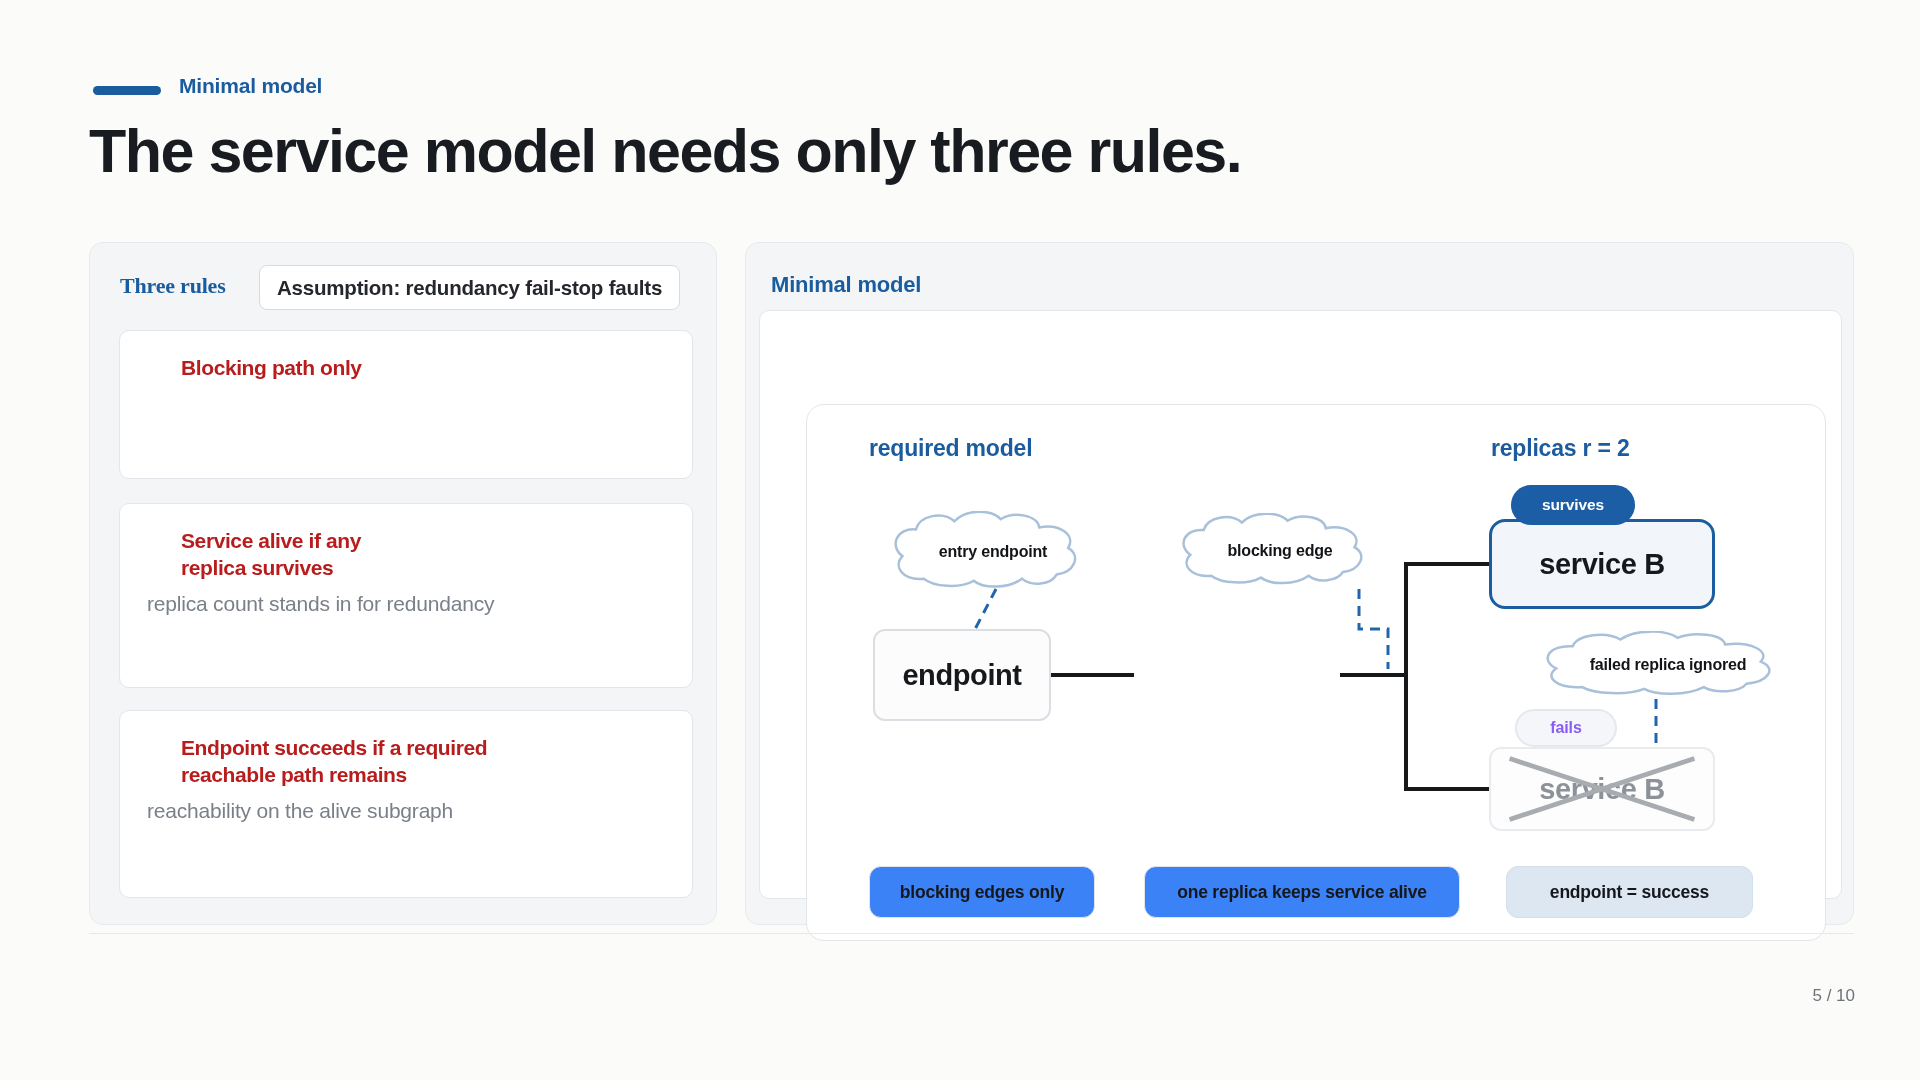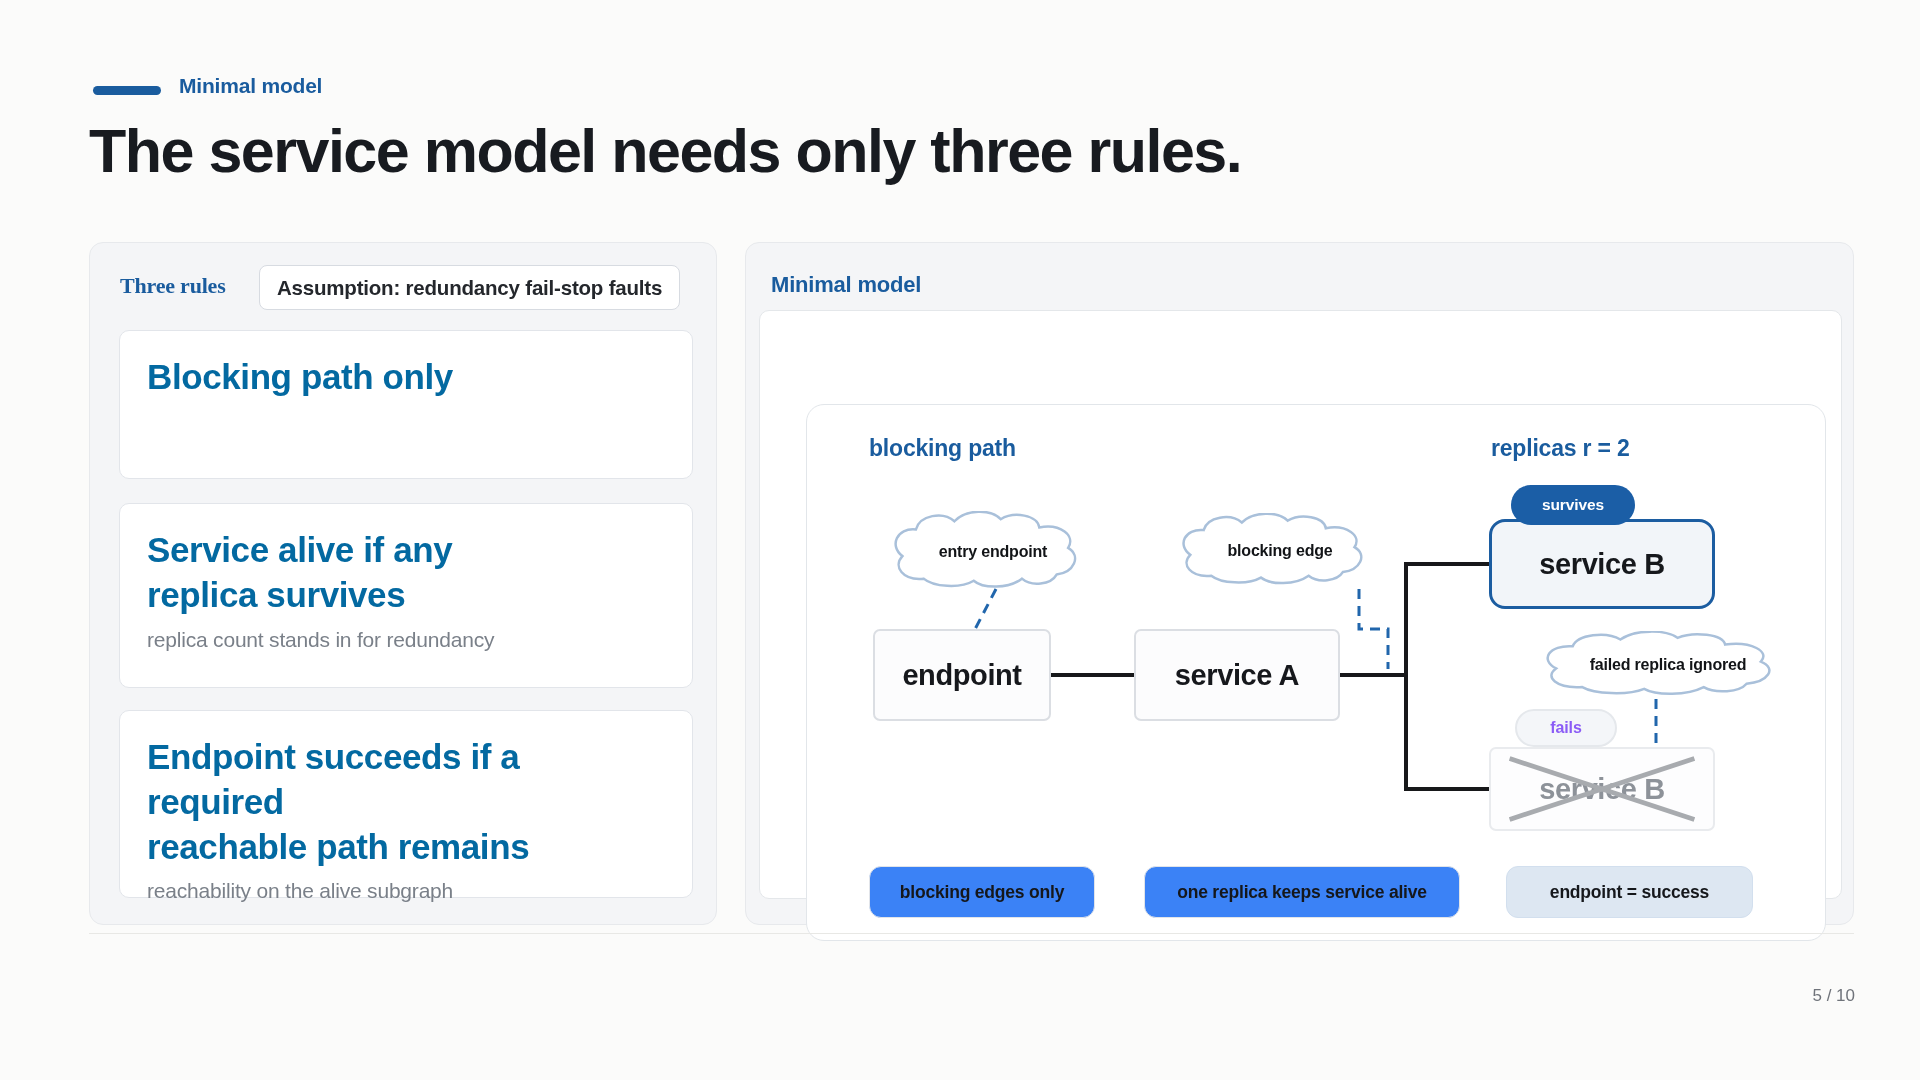--- a/index.html
+++ b/index.html
@@ -48,22 +48,22 @@
 
   .rule-card {
     position: absolute; left: 29px; width: 574px;
     background: #ffffff; border: 1.5px solid #e2e5ea; border-radius: 10px;
     padding: 24px 27px;
   }
   .rule-card-1 { top: 87px;  height: 149px; }
   .rule-card-2 { top: 260px; height: 185px; }
   .rule-card-3 { top: 467px; height: 188px; }
   .rule-title {
-    font-size: 35px; font-weight: bold; color: #0369a1;
-    line-height: 1.28; letter-spacing: -0.4px; white-space: pre-line;
+    font-size: 21px; font-weight: bold; color: #b91c1c;
+    line-height: 1.28; letter-spacing: -0.4px; white-space: pre-line; margin-left: 34px;
   }
   .rule-desc { margin-top: 10px; font-size: 21px; color: #7a8089; letter-spacing: -0.2px; }
 
   
   .diagram-outer {
     position: absolute; left: 13px; top: 67px; width: 1083px; height: 589px;
     background: #ffffff; border: 1.5px solid #e4e7ea; border-radius: 10px;
   }
   .diagram-card {
     position: absolute; left: 46px; top: 93px; width: 1020px; height: 537px;
@@ -82,21 +82,21 @@
   .cloud { position: absolute; z-index: 2; display: flex; align-items: center; justify-content: center; }
   .cloud svg { position: absolute; inset: 0; width: 100%; height: 100%; }
   .cloud-label { position: relative; z-index: 1; font-size: 16px; font-weight: bold; color: #121417; letter-spacing: -0.2px; }
   .cloud-entry   { left: 80px;  top: 106px; width: 212px; height: 82px; }
   .cloud-blocking{ left: 368px; top: 108px; width: 210px; height: 76px; }
   .cloud-failed  { left: 730px; top: 226px; width: 262px; height: 68px; }
 
   .node {
     position: absolute; z-index: 3;
     display: flex; align-items: center; justify-content: center;
-    background: #fcfcfd; border: 2px solid #dbdee3; border-radius: 7px;
+    background: #fcfcfd; border: 2px solid #dbdee3; border-radius: 12px;
     font-size: 29px; font-weight: bold; color: #16181c; letter-spacing: -0.4px;
   }
   .node-endpoint  { left: 66px;  top: 224px; width: 178px; height: 92px; }
   .node-service-a { left: 327px; top: 224px; width: 206px; height: 92px; }
   .node-service-b-alive {
     left: 682px; top: 114px; width: 226px; height: 90px;
     background: #f2f5f9; border: 3.5px solid #1c5da1; border-radius: 16px;
   }
   .node-service-b-failed {
     left: 682px; top: 342px; width: 226px; height: 84px;
@@ -174,21 +174,21 @@
 
         <path d="M244 270 H327" stroke="#17181a" stroke-width="4" fill="none"></path>
         <path d="M533 270 H601" stroke="#17181a" stroke-width="4" fill="none"></path>
         <path d="M684 159 H599 V384 H684" stroke="#17181a" stroke-width="4" fill="none"></path>
 
         <path d="M189 184 L165 230" stroke="#2166ac" stroke-width="3" stroke-dasharray="10 7" fill="none"></path>
         <path d="M552 184 V224 H581 V264" stroke="#2166ac" stroke-width="3" stroke-dasharray="10 7" fill="none"></path>
         <path d="M849 294 V340" stroke="#2166ac" stroke-width="3" stroke-dasharray="10 7" fill="none"></path>
       </svg>
 
-      <div class="region-label region-label-left">blocking path</div>
+      <div class="region-label region-label-left">required model</div>
       <div class="region-label region-label-right">replicas r = 2</div>
 
       <div class="cloud cloud-entry">
         <svg viewBox="0 0 220 80" preserveAspectRatio="none" aria-hidden="true">
           <path d="M38 66 C16 68 6 54 16 44 C2 34 10 16 30 18 C34 4 58 0 70 10 C82 -2 108 -2 118 8 C132 0 156 4 158 16 C180 12 196 24 188 36 C202 44 194 60 176 62 C170 72 150 74 140 66 C126 76 100 76 90 68 C76 76 48 74 38 66 Z" fill="#ffffff" stroke="#a9c0da" stroke-width="2.5" vector-effect="non-scaling-stroke"></path>
         </svg>
         <span class="cloud-label">entry endpoint</span>
       </div>
       <div class="cloud cloud-blocking">
         <svg viewBox="0 0 220 80" preserveAspectRatio="none" aria-hidden="true">
@@ -197,21 +197,20 @@
         <span class="cloud-label">blocking edge</span>
       </div>
       <div class="cloud cloud-failed">
         <svg viewBox="0 0 220 80" preserveAspectRatio="none" aria-hidden="true">
           <path d="M38 66 C16 68 6 54 16 44 C2 34 10 16 30 18 C34 4 58 0 70 10 C82 -2 108 -2 118 8 C132 0 156 4 158 16 C180 12 196 24 188 36 C202 44 194 60 176 62 C170 72 150 74 140 66 C126 76 100 76 90 68 C76 76 48 74 38 66 Z" fill="#ffffff" stroke="#a9c0da" stroke-width="2.5" vector-effect="non-scaling-stroke"></path>
         </svg>
         <span class="cloud-label">failed replica ignored</span>
       </div>
 
       <div class="node node-endpoint">endpoint</div>
-      <div class="node node-service-a">service A</div>
       <div class="node node-service-b-alive">service B</div>
       <div class="node node-service-b-failed">
         <span>service B</span>
         <svg class="x-mark" viewBox="0 0 226 84" aria-hidden="true">
           <line x1="16" y1="10" x2="210" y2="74" stroke="#a8abaf" stroke-width="5"></line>
           <line x1="210" y1="10" x2="16" y2="74" stroke="#a8abaf" stroke-width="5"></line>
         </svg>
       </div>
 
       <div class="pill pill-survives">survives</div>

